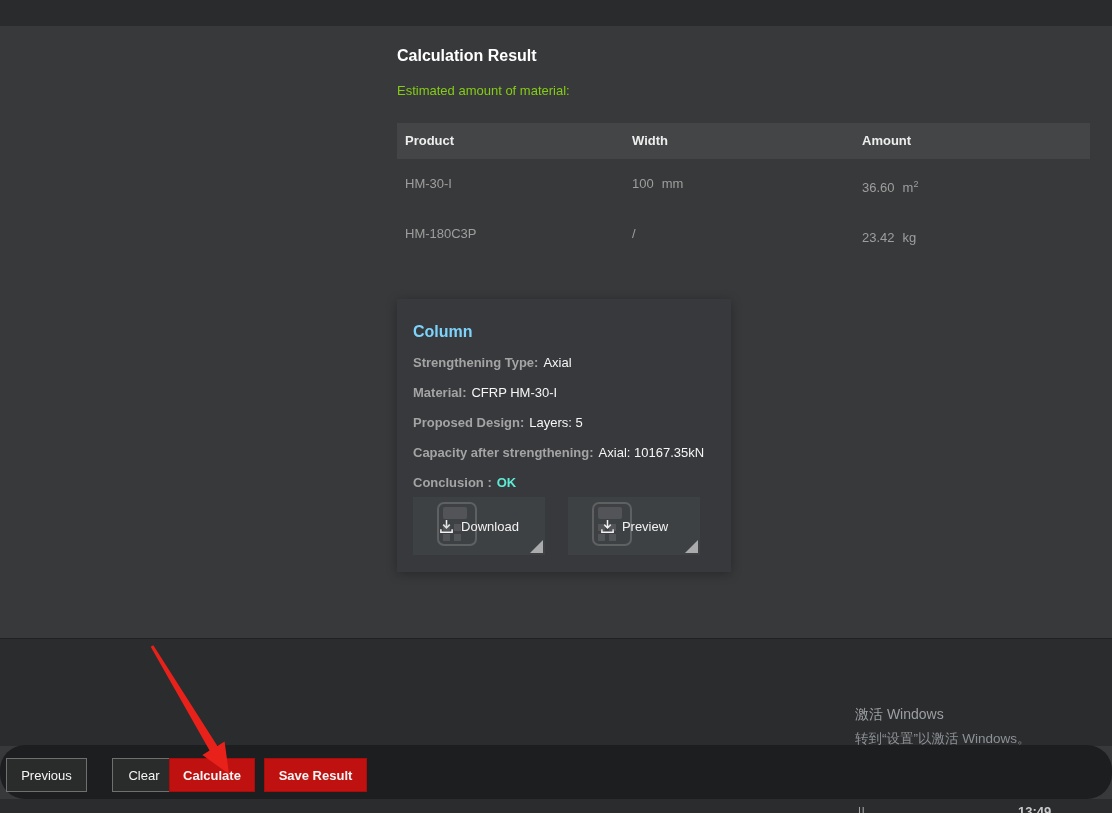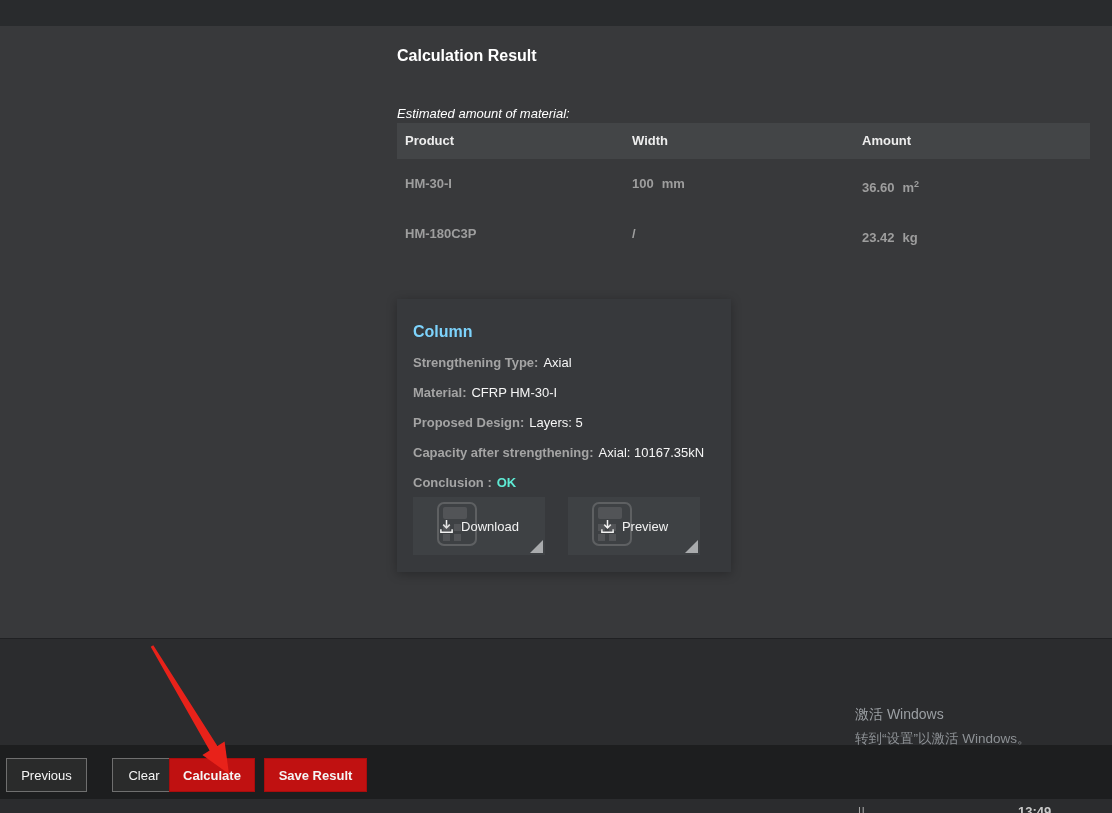--- a/index.html
+++ b/index.html
@@ -4,25 +4,25 @@
 <style>
   html,body{margin:0;padding:0;background:#111;}
   .screen{
     position:relative;width:1112px;height:813px;overflow:hidden;
     font-family:"Liberation Sans","DejaVu Sans",sans-serif;
     background:#38393b;color:#e6e6e6;
   }
   .top-strip{position:absolute;left:0;top:0;width:1112px;height:26px;background:#292b2d;border-bottom:1px solid #242628;}
   .main{position:absolute;left:0;top:26px;width:1112px;height:612px;background:#38393b;}
   .page-title{position:absolute;left:397px;top:47px;font-size:16px;font-weight:bold;color:#ffffff;}
-  .page-subtitle{position:absolute;left:397px;top:106px;font-size:13px;color:#ffffff;font-style:italic;}
+  .page-subtitle{position:absolute;left:397px;top:83px;font-size:13px;color:#84cc16;}
 
   .result-table{position:absolute;left:397px;top:123px;width:693px;}
   .thead{display:flex;height:36px;line-height:36px;background:#434547;font-size:13px;font-weight:bold;color:#ededed;}
-  .trow{display:flex;height:50px;line-height:50px;font-size:13px;font-weight:bold;color:#9e9e9e;}
+  .trow{display:flex;height:50px;line-height:50px;font-size:13px;font-weight:normal;color:#9e9e9e;}
   .col-product{width:232px;padding-left:8px;box-sizing:border-box;}
   .col-width{width:229px;padding-left:3px;box-sizing:border-box;}
   .col-amount{padding-left:4px;flex:1;box-sizing:border-box;}
   .unit{margin-left:8px;}
   sup{font-size:9px;}
 
   .card{
     position:absolute;left:397px;top:299px;width:334px;height:273px;box-sizing:border-box;
     background:#37393c;box-shadow:0 2px 10px rgba(0,0,0,0.28);padding:16px;
   }
@@ -40,21 +40,21 @@
   .ghost-shape{position:absolute;left:24px;top:5px;width:40px;height:44px;opacity:.22;pointer-events:none;}
   .ghost-shape .outer{position:absolute;left:0;top:0;width:36px;height:40px;border:2px solid #cfcfcf;border-radius:7px;}
   .ghost-shape .screen{position:absolute;left:6px;top:5px;width:24px;height:12px;background:#9a9a9a;border-radius:2px;}
   .ghost-shape .d1,.ghost-shape .d2,.ghost-shape .d3,.ghost-shape .d4{position:absolute;width:7px;height:7px;background:#9a9a9a;}
   .ghost-shape .d1{left:6px;top:22px;} .ghost-shape .d2{left:17px;top:22px;}
   .ghost-shape .d3{left:6px;top:32px;} .ghost-shape .d4{left:17px;top:32px;}
   .dl-icon{width:15px;height:15px;flex:0 0 auto;}
   .fold{position:absolute;right:2px;bottom:2px;width:0;height:0;border-left:13px solid transparent;border-bottom:13px solid #a9abad;}
 
   .footer{position:absolute;left:0;top:638px;width:1112px;height:107px;background:#2b2c2e;border-top:1px solid #202123;}
-  .action-bar{position:absolute;left:0;top:745px;width:1112px;height:54px;background:#1d1e1f;}
+  .action-bar{position:absolute;left:0;top:745px;width:1112px;height:54px;background:#1d1e1f;border-radius:25px;}
   .btn{height:34px;position:absolute;top:13px;font-size:13px;cursor:pointer;
        font-family:"Liberation Sans","DejaVu Sans",sans-serif;color:#f5f5f5;}
   .btn-dark{background:#2a2b2b;border:1px solid #6f6f6f;}
   .btn-red{background:#c01111;border:1px solid #a80d0d;font-weight:bold;}
   .btn-previous{left:6px;width:81px;}
   .btn-clear{left:112px;width:64px;}
   .btn-calculate{left:169px;width:86px;}
   .btn-save{left:264px;width:103px;}
 
   .bottom-strip{position:absolute;left:0;top:799px;width:1112px;height:14px;background:#2b2c2e;overflow:hidden;}

